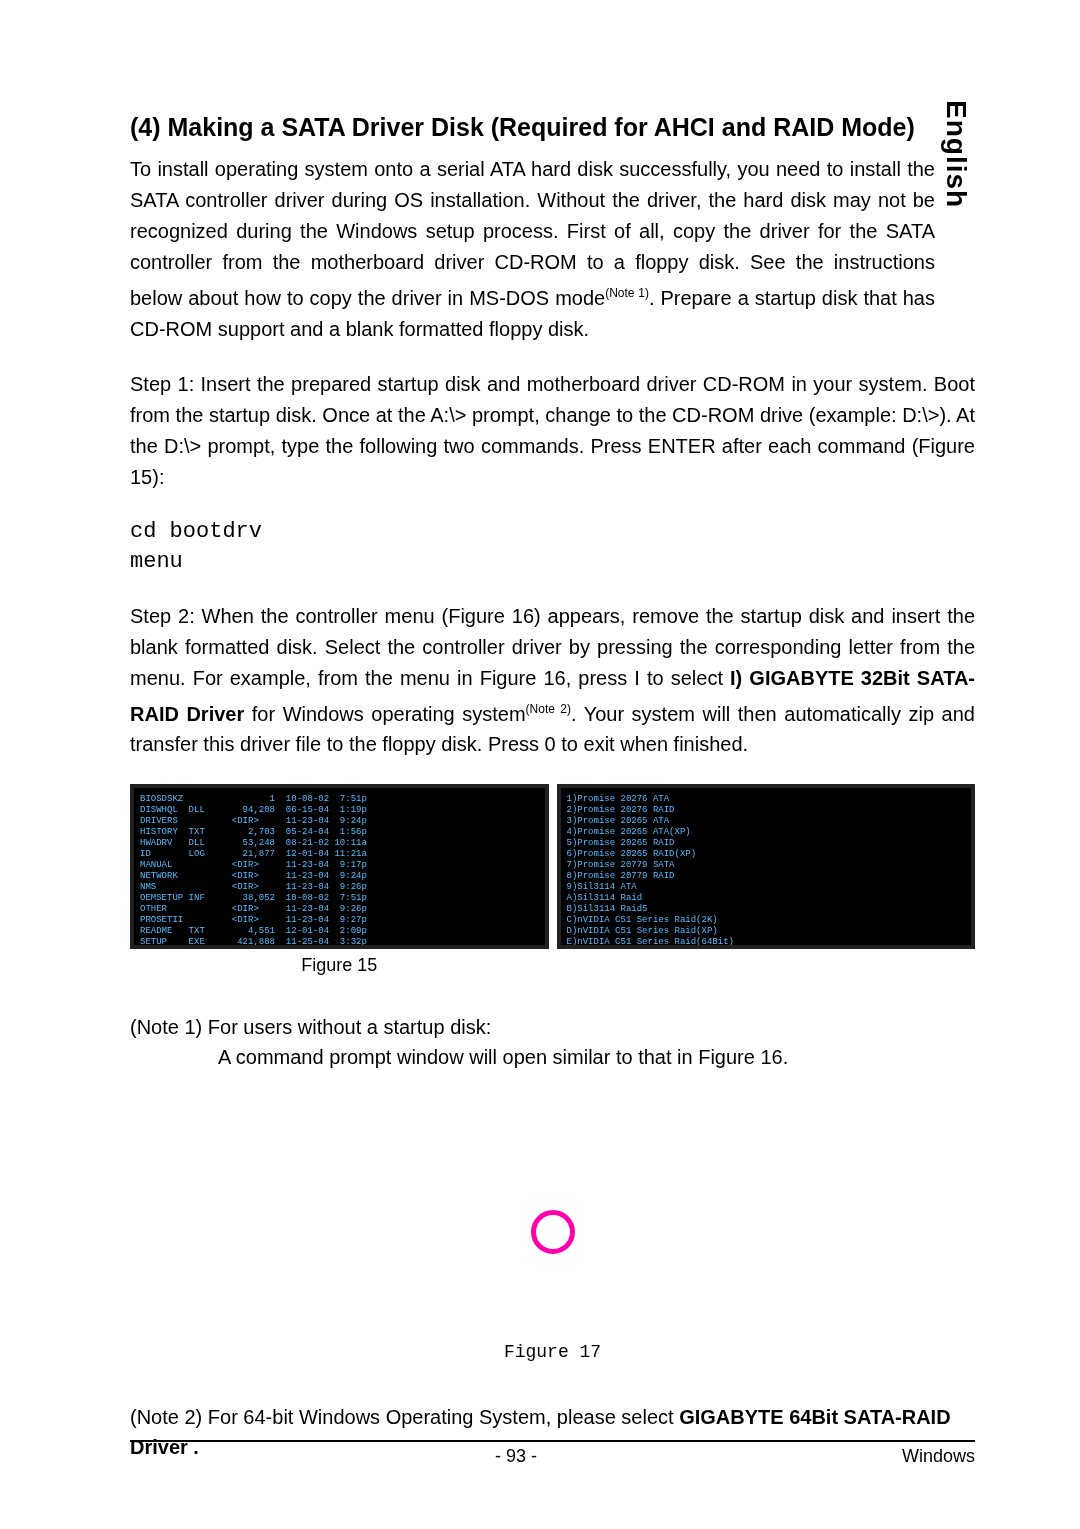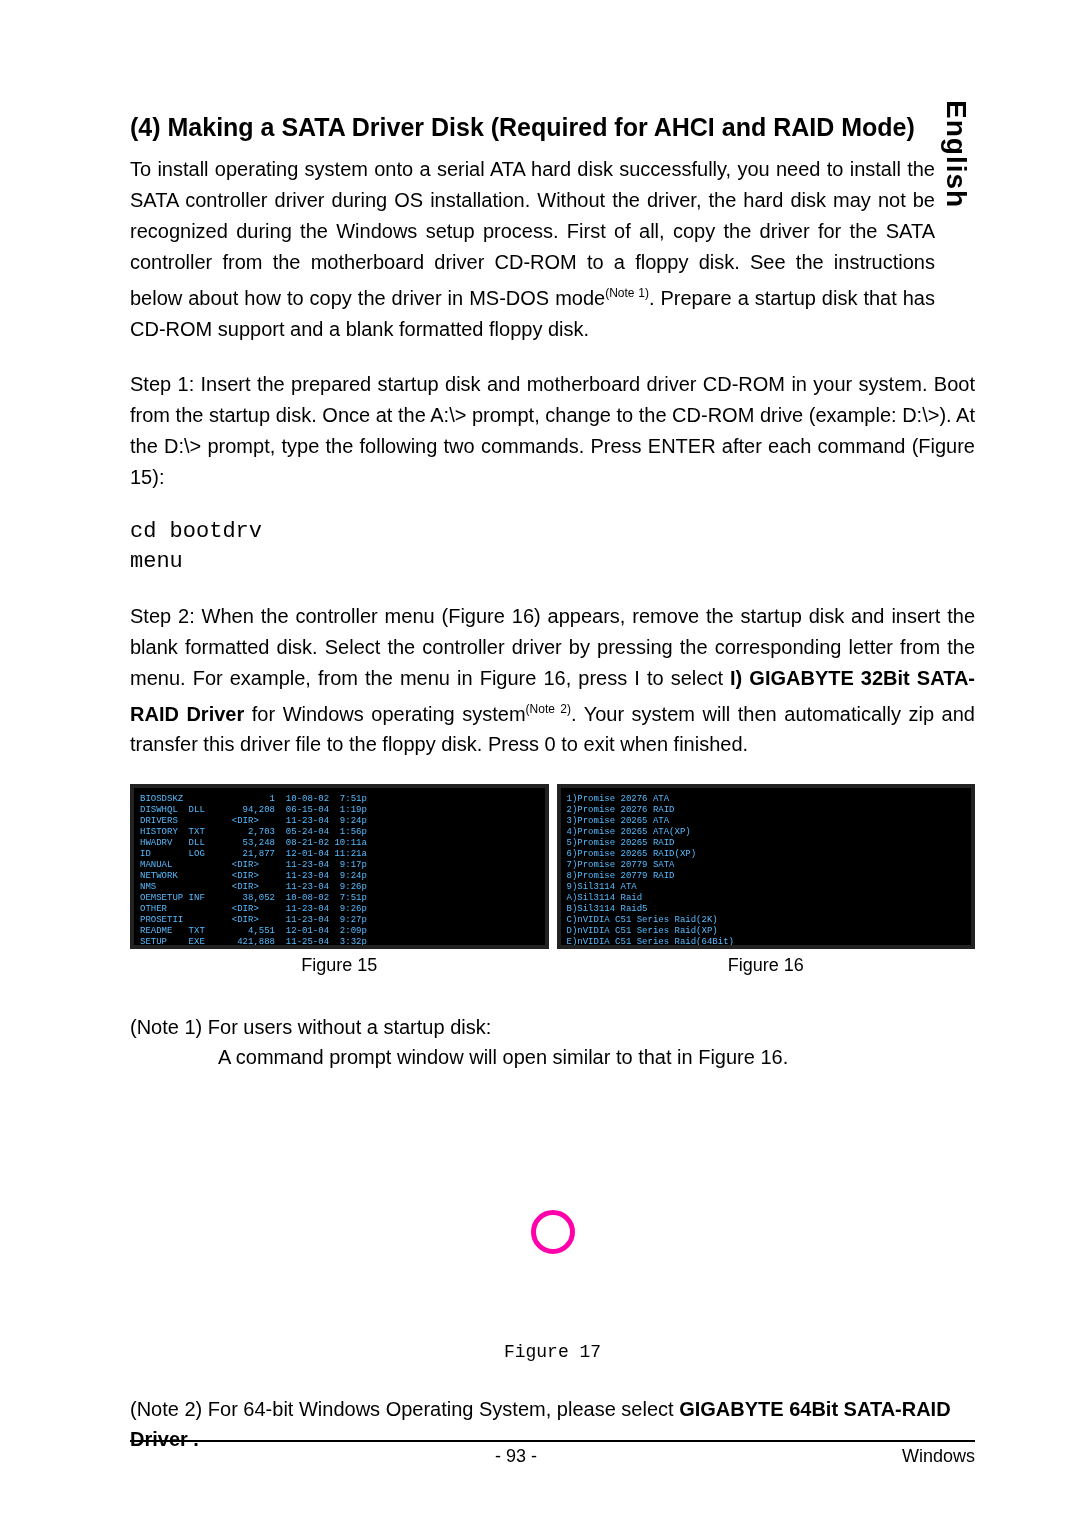--- a/index.html
+++ b/index.html
@@ -86,35 +86,34 @@
 D)nVIDIA C51 Series Raid(XP)
 E)nVIDIA C51 Series Raid(64Bit)
 F)NVIDIA nFORCE 680 Series Raid(2K)
 G)NVIDIA nFORCE 680 Series Raid(XP)
 H)NVIDIA nFORCE 680 Series Raid(64Bit)
 I)GIGABYTE 32Bit SATA-RAID Driver
 J)GIGABYTE 64Bit SATA-RAID Driver
 0)exit
 
 _</div>
-      <div class="figcap">Figure 16</div>
     </div>
   </div>
 
   <div class="note">
     <div>(Note 1) For users without a startup disk:</div>
     <div class="note-indent">A command prompt window will open similar to that in Figure 16.</div>
   </div>
 
   <div class="fig17">
     <div class="pinkcircle"></div>
   </div>
   <div class="figcap" style="text-align:center;font-family:Liberation Mono, monospace;">Figure 17</div>
 
-  <div class="note" style="margin-top:32px;">
+  <div class="note" style="margin-top:40px;">
     <span>(Note 2) For 64-bit Windows Operating System, please select </span><b>GIGABYTE 64Bit SATA-RAID Driver .</b>
   </div>
 
   <div class="footer">
     <span></span>
     <span>- 93 -</span>
     <span>Windows</span>
   </div>
 </div>
 

